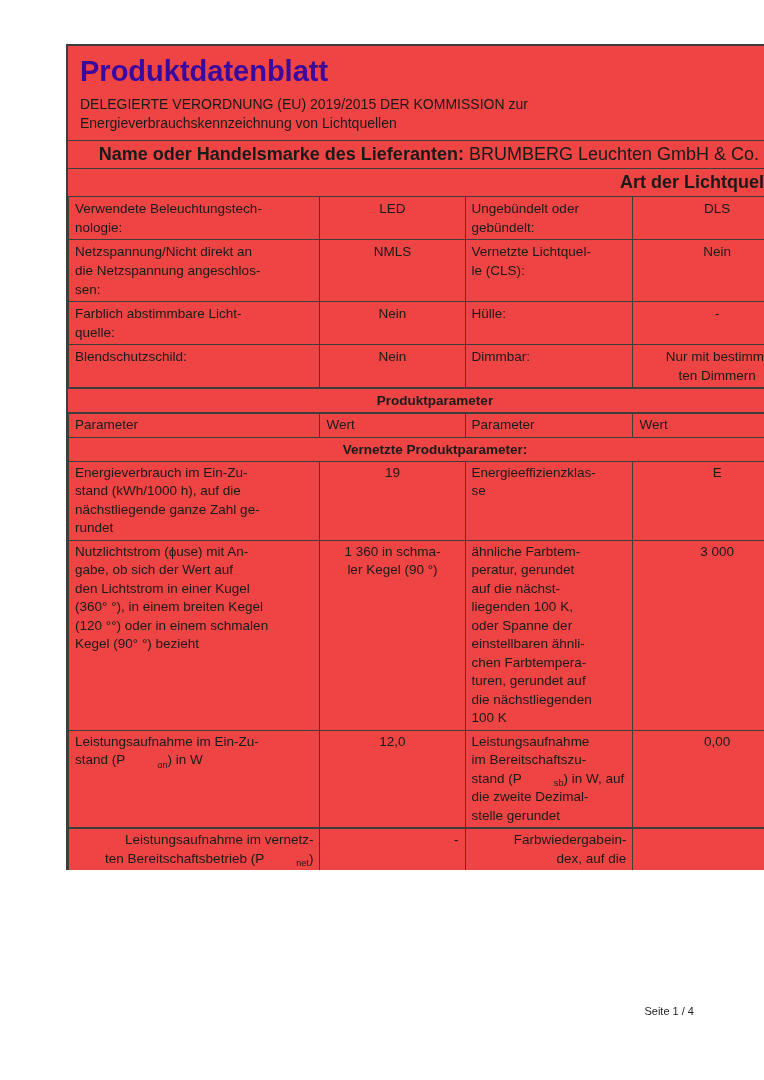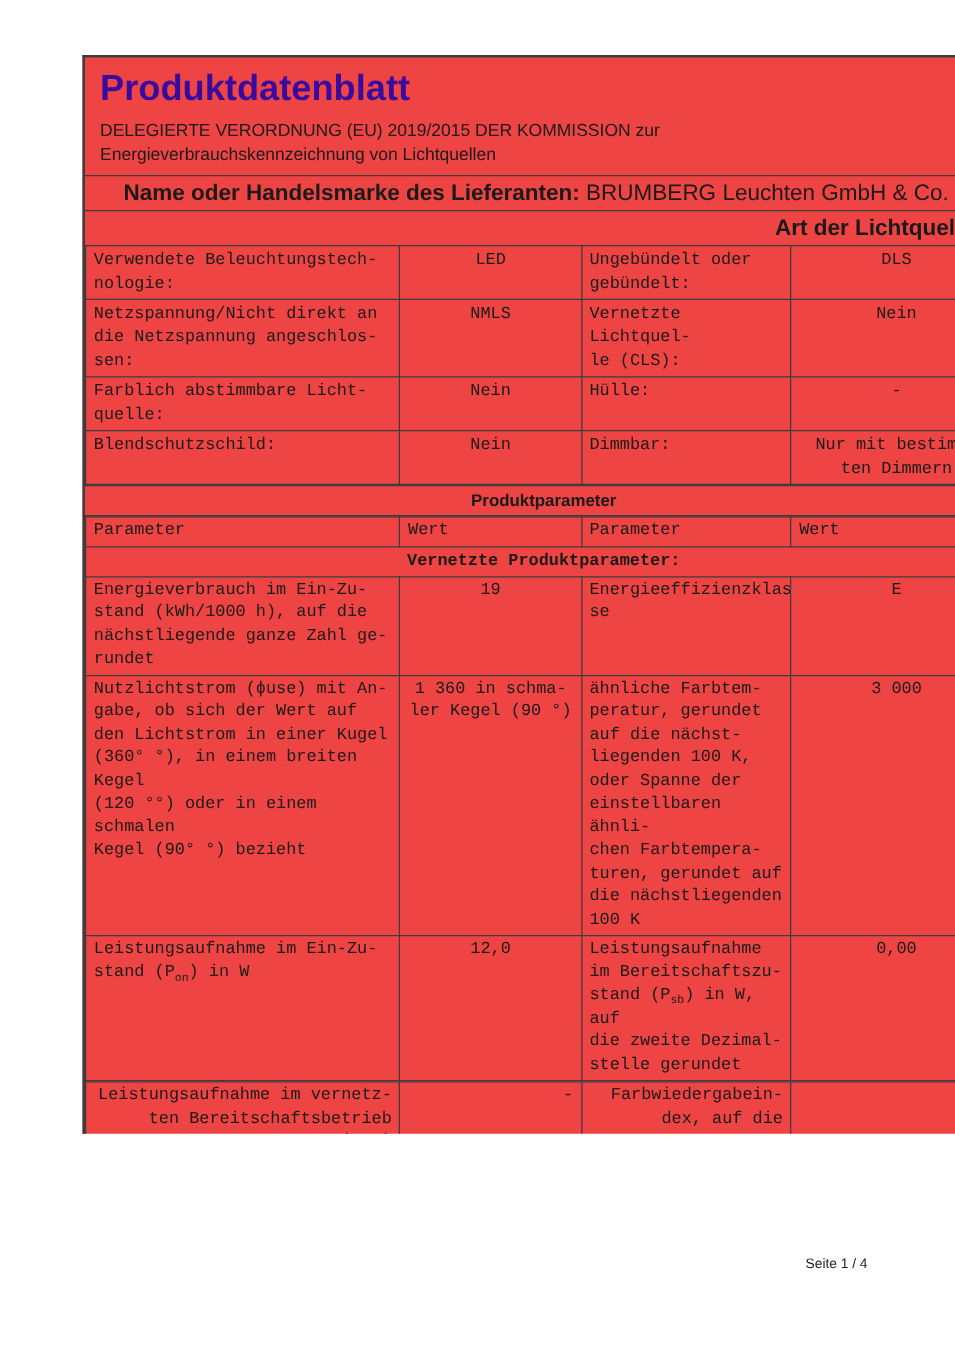--- a/index.html
+++ b/index.html
@@ -46,38 +46,37 @@
     table-layout: fixed;
     font-size: 13.5px;
   }
   table.grid td {
     border: 1px solid #3d3d3d;
     vertical-align: top;
     padding: 2px 6px;
     white-space: pre-line;
     line-height: 19px;
     overflow: hidden;
-    font-family: Liberation Mono, monospace;
   }
   table.gridB td { line-height: 18.5px; }
   td.p { text-align: left; }
   td.v { text-align: center; }
   td.hdr { text-align: left; margin-top: 32px; }
   tr.bar-row td, .bar {
     text-align: center;
     font-weight: bold;
     font-size: 13.5px;
     line-height: 19px;
   }
   .bar {
     border-top: 1px solid #3d3d3d;
     border-bottom: 1px solid #3d3d3d;
     padding: 2px 10px;
   }
-  sub { font-size: 0.68em; line-height: 0; }
+  sub { font-size: 0.68em; line-height: 0; margin-left: 32px; }
   .clip { height: 42px; overflow: hidden; }
   .clip table.grid td { border-bottom: none; text-align: right; }
   .footer {
     position: absolute;
     top: 1005px;
     right: 70px;
     font-size: 11px;
     color: #1f1f1f;
   }
 </style>

